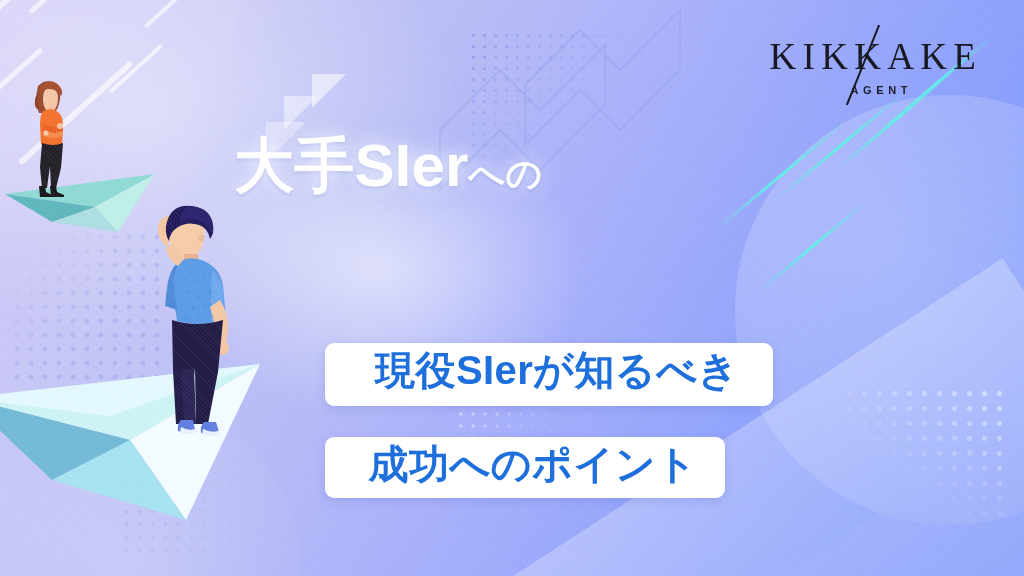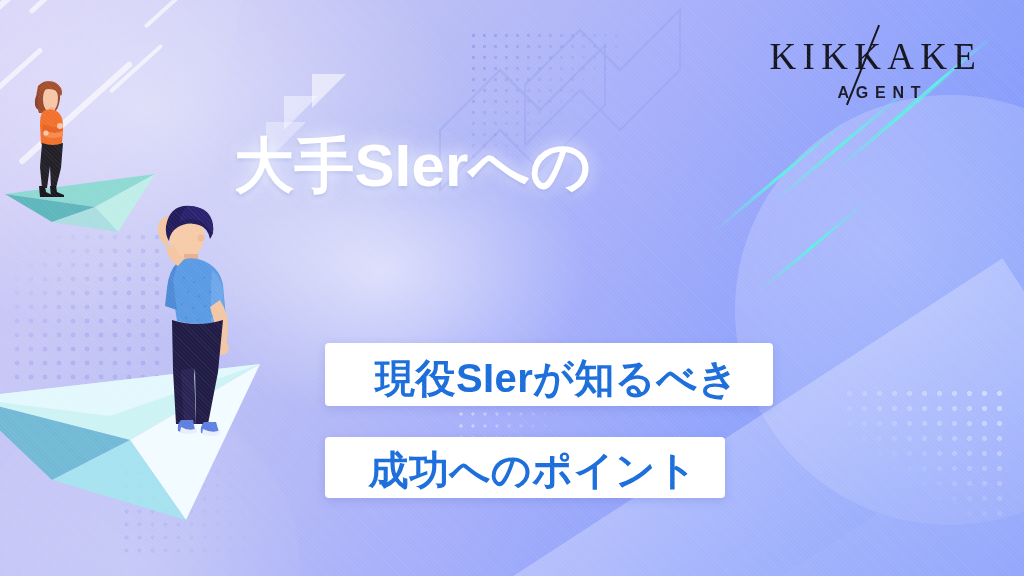--- a/index.html
+++ b/index.html
@@ -117,40 +117,40 @@
     position:relative;display:inline-block;
     font-family:"Liberation Serif","DejaVu Serif",serif;
     font-size:37px;letter-spacing:.17em;color:#15151f;line-height:1;
     font-weight:400;padding-right:.17em;text-align:center;
   }
   .logo-slash{
     position:absolute;left:92px;top:-16px;width:2px;height:86px;
     background:#15151f;transform:rotate(22deg);
   }
   .logo-sub{
-    margin-top:9px;font-size:16px;letter-spacing:.42em;color:#1a1a26;
+    margin-top:9px;font-size:11px;letter-spacing:.42em;color:#1a1a26;
     font-family:"Liberation Sans",sans-serif;font-weight:700;padding-left:.42em;
   }
 
   
   .headline{
     position:absolute;left:234px;top:134px;width:560px;
     color:#ffffff;font-weight:700;line-height:1.06;
     letter-spacing:.012em;
     text-shadow:0 0 16px rgba(255,255,255,.75),0 0 34px rgba(190,205,255,.65),0 2px 4px rgba(90,110,200,.35);
   }
   .headline .l1{font-size:60px;display:block;}
   .headline .l2{font-size:66px;display:block;margin-top:6px;}
-  .headline .sm{font-size:60px;}
+  .headline .sm{font-size:36px;}
   .headline .sm2{font-size:52px;}
 
   
   .pill{
-    position:absolute;background:#ffffff;border-radius:4px;
-    display:flex;align-items:flex-end;justify-content:center;
+    position:absolute;background:#ffffff;border-radius:9px;
+    display:flex;align-items:flex-start;justify-content:center;
     color:#1a6ddb;font-weight:700;
     box-shadow:0 3px 10px rgba(80,100,190,.22);
     letter-spacing:.01em;
     padding-left:16px;
   }
   .pill-1{left:325px;top:343px;width:448px;height:63px;font-size:40px;}
   .pill-2{left:325px;top:437px;width:400px;height:61px;font-size:40px;font-family:Liberation Mono, monospace;}
 
   
   .grain{

